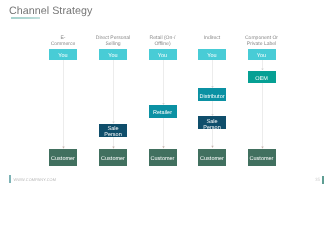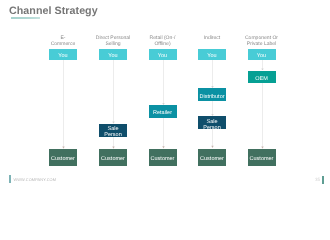--- a/index.html
+++ b/index.html
@@ -1,19 +1,19 @@
 <!DOCTYPE html>
 <html><head>
 <meta charset="utf-8">
 <style>
   html,body{margin:0;padding:0;}
   body{width:330px;height:186px;background:#ffffff;font-family:"Liberation Sans",sans-serif;position:relative;overflow:hidden;-webkit-font-smoothing:antialiased;text-rendering:geometricPrecision;}
   .slide{position:absolute;left:0;top:0;width:330px;height:186px;}
 
-  .title{position:absolute;left:9px;top:5px;font-size:10.7px;font-weight:bold;color:#767676;letter-spacing:0.05px;}
+  .title{position:absolute;left:9px;top:5px;font-size:10.7px;font-weight:normal;color:#767676;letter-spacing:0.05px;}
   .title-rule{position:absolute;left:10.5px;top:17.1px;width:29.5px;height:2.1px;background:linear-gradient(90deg,#a6d2cd 0%,#b2d8d4 60%,#c6e2df 100%);}
   .title-rule2{position:absolute;left:39.5px;top:18.6px;width:7px;height:0.9px;background:linear-gradient(90deg,#9c9c9c 0%,#bdbdbd 60%,#e4e4e4 100%);}
 
   .diagram{position:absolute;left:0;top:0;width:330px;height:186px;}
 
   .hdr{position:absolute;font-size:5.05px;color:#8a8a8a;text-align:center;line-height:6.1px;width:60px;}
   .box{position:absolute;color:#ffffff;text-align:center;font-size:5.5px;line-height:6.1px;display:flex;align-items:center;justify-content:center;}
   .box>div{transform:translateY(1.9px);}
 
   .footer-bar{position:absolute;left:9px;top:175.4px;width:1.9px;height:7.2px;background:#7eb3b6;}

